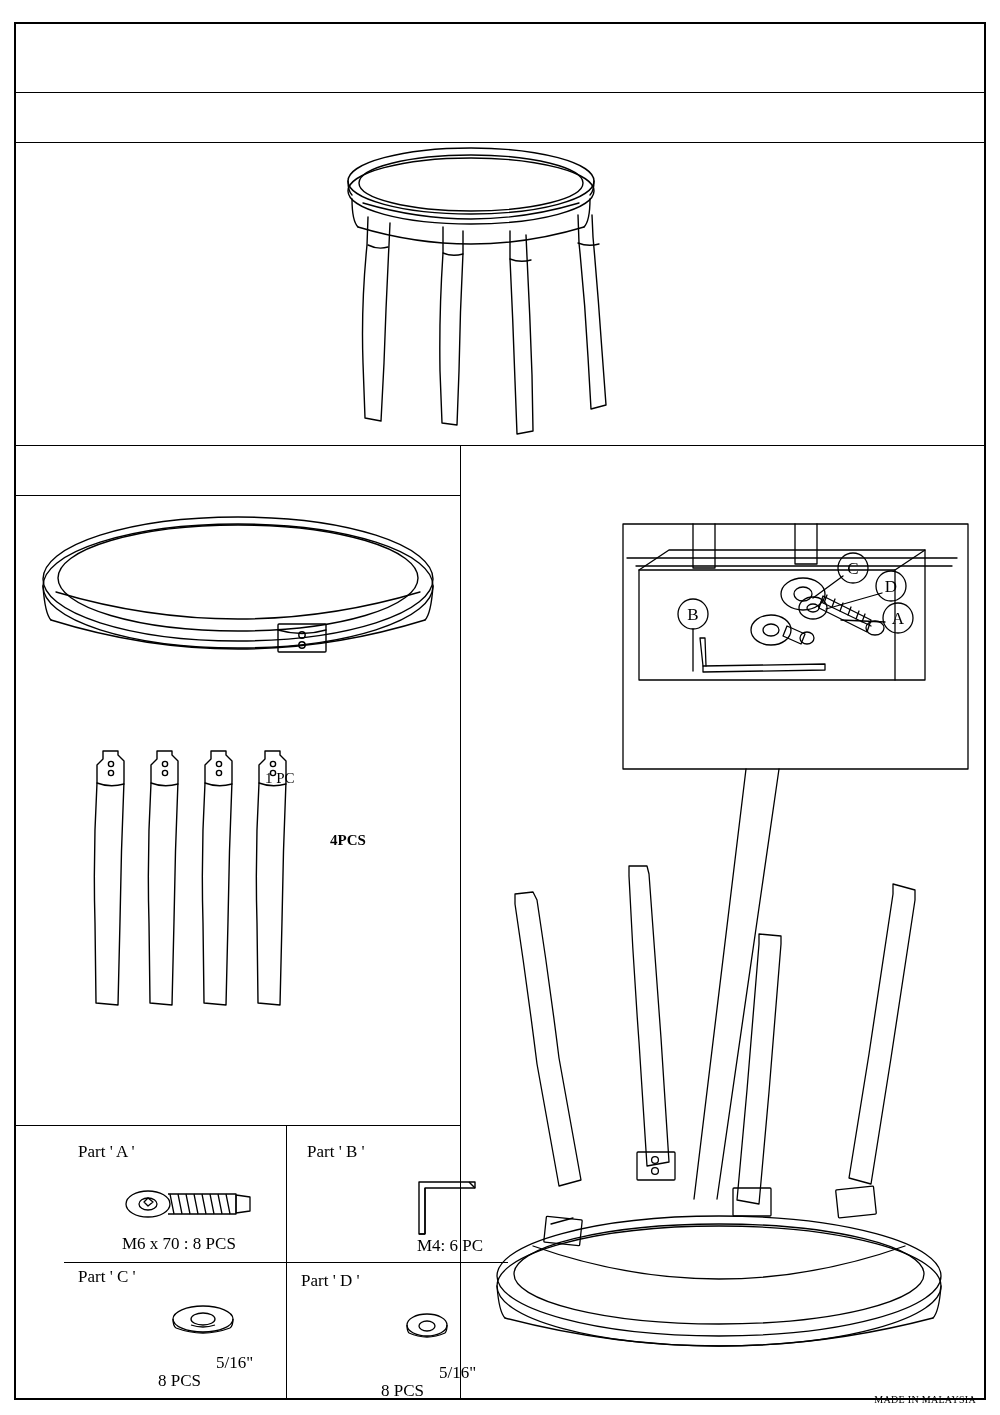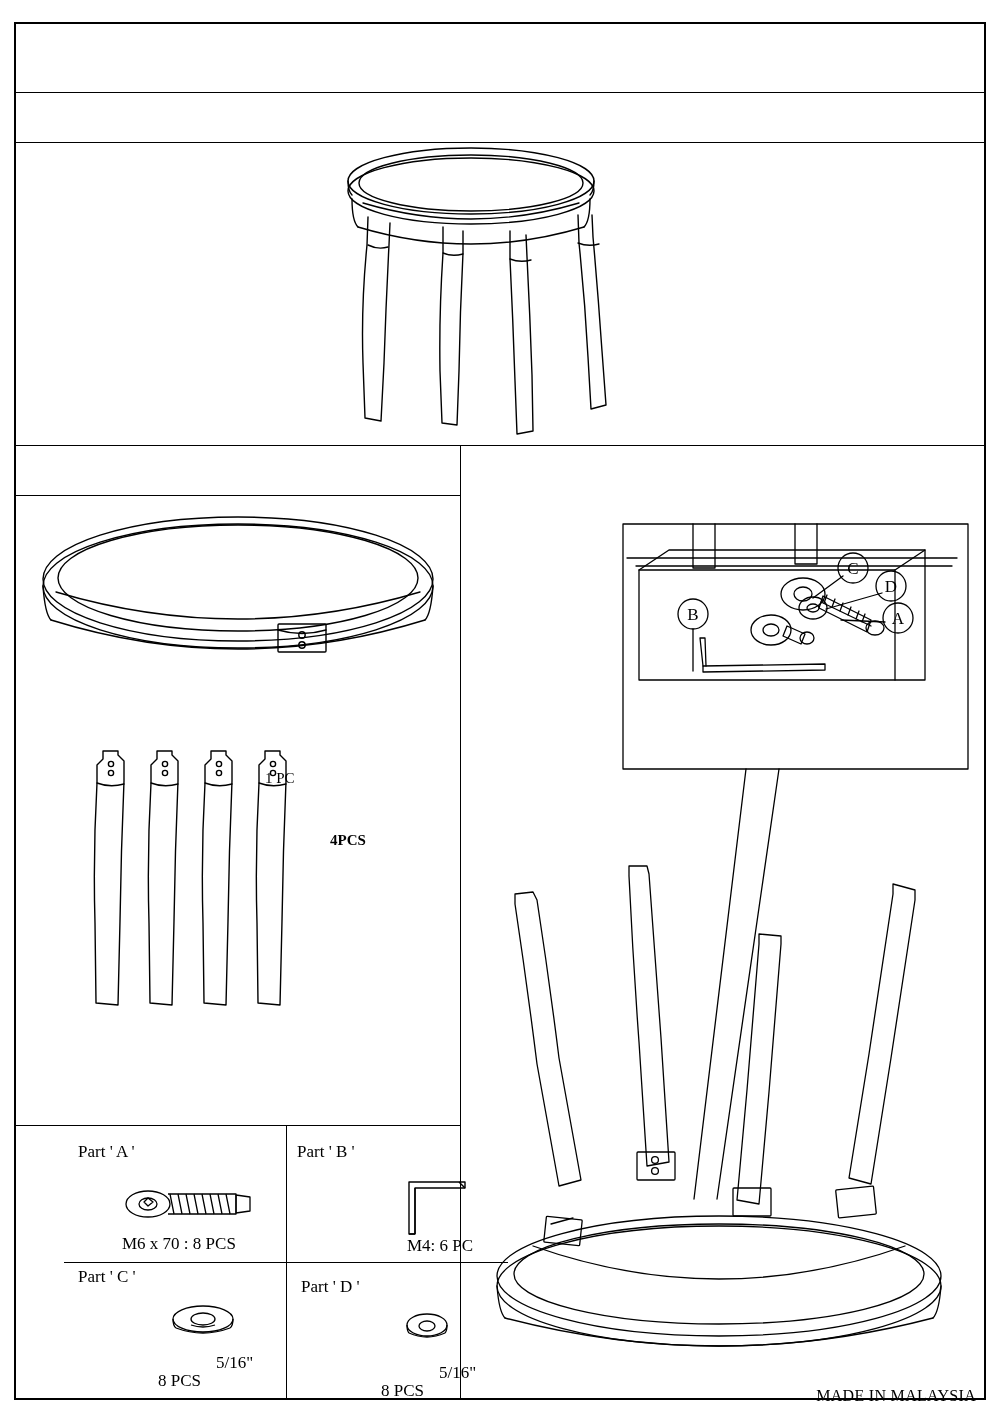--- a/index.html
+++ b/index.html
@@ -110,21 +110,21 @@
     position: absolute;
     left: 461px;
     top: 446px;
     width: 523px;
     height: 954px;
   }
   .made-in {
     position: absolute;
     right: 24px;
     bottom: 10px;
-    font-size: 16px;
+    font-size: 10px;
     letter-spacing: 0.3px;
     font-family: "Liberation Serif", serif;
   }
   svg text {
     font-family: "Liberation Serif", serif;
   }
 </style>
 </head>
 <body>
 
@@ -230,21 +230,21 @@
           <ellipse cx="24" cy="30" rx="9" ry="6"></ellipse>
           <path d="M24 24 l-4 4 l4 4 l5 -4 z"></path>
           <path d="M44 20 l68 0 l0 20 l-68 0"></path>
           <path d="M46 20 l4 20 M54 20 l4 20 M62 20 l4 20 M70 20 l4 20 M78 20 l4 20 M86 20 l4 20 M94 20 l4 20 M102 20 l4 20"></path>
           <path d="M112 21 l14 2 l0 14 l-14 2 z"></path>
         </g>
       </svg>
       <div class="pt-sub" style="left:58px; top:108px;">M6 x 70 : 8 PCS</div>
     </div>
 
-    <div class="pt-cell" style="left:219px; top:0; width:221px; height:136px;">
+    <div class="pt-cell" style="left:229px; top:0; width:221px; height:136px;">
       <div class="pt-label" style="left:14px; top:16px;">Part ' B '</div>
       <svg width="130" height="70" style="position:absolute; left:88px; top:44px;">
         <g fill="none" stroke="#000" stroke-width="1.4" stroke-linejoin="round">
           <path d="M38 12 l56 0 l0 6 l-50 0 l0 46 l-6 0 z"></path>
           <path d="M44 18 l0 46"></path>
           <path d="M38 64 l6 0"></path>
           <path d="M88 12 l6 6"></path>
         </g>
       </svg>
       <div class="pt-sub" style="left:124px; top:110px;">M4: 6 PC</div>
@@ -259,21 +259,21 @@
           <path d="M15 22 q0 7 3 9 M75 22 q0 7 -3 9"></path>
           <path d="M18 31 q27 10 54 0"></path>
           <path d="M33 28 q12 4 24 0"></path>
         </g>
       </svg>
       <div class="pt-sub" style="left:152px; top:100px;">5/16"</div>
       <div class="pt-sub" style="left:94px; top:118px;">8 PCS</div>
     </div>
 
     <div class="pt-cell" style="left:223px; top:137px; width:221px; height:137px;">
-      <div class="pt-label" style="left:14px; top:14px;">Part ' D '</div>
+      <div class="pt-label" style="left:14px; top:8px;">Part ' D '</div>
       <svg width="100" height="52" style="position:absolute; left:100px; top:42px;">
         <g fill="none" stroke="#000" stroke-width="1.3">
           <ellipse cx="40" cy="20" rx="20" ry="11"></ellipse>
           <ellipse cx="40" cy="21" rx="8" ry="5"></ellipse>
           <path d="M20 20 q0 6 2 8 M60 20 q0 6 -2 8"></path>
           <path d="M22 28 q18 8 36 0"></path>
         </g>
       </svg>
       <div class="pt-sub" style="left:152px; top:100px;">5/16"</div>
       <div class="pt-sub" style="left:94px; top:118px;">8 PCS</div>

